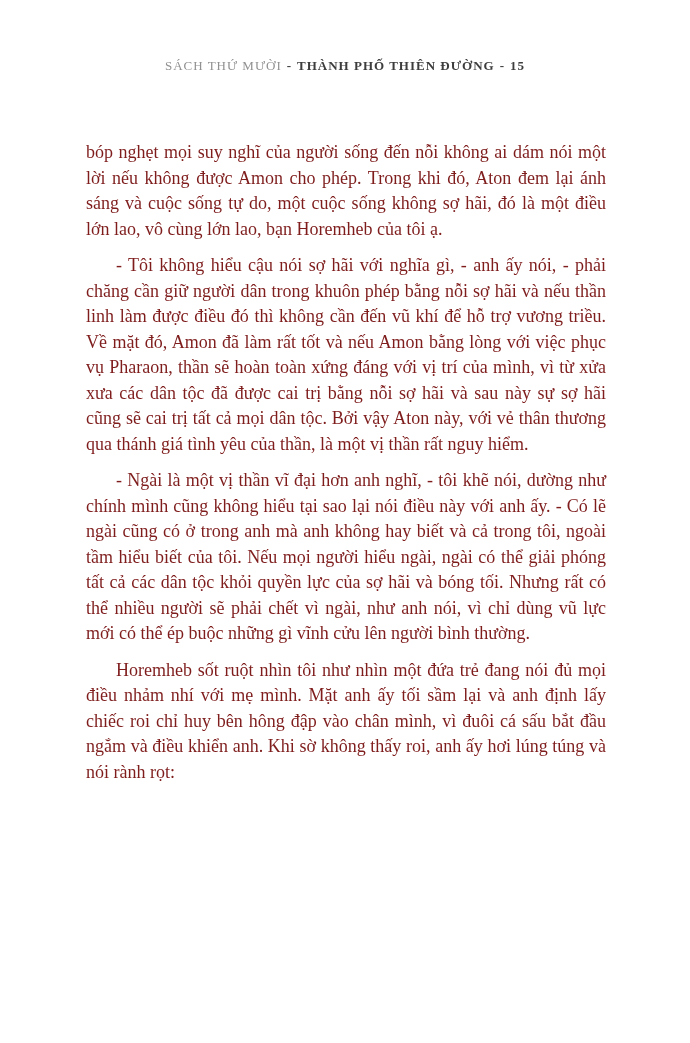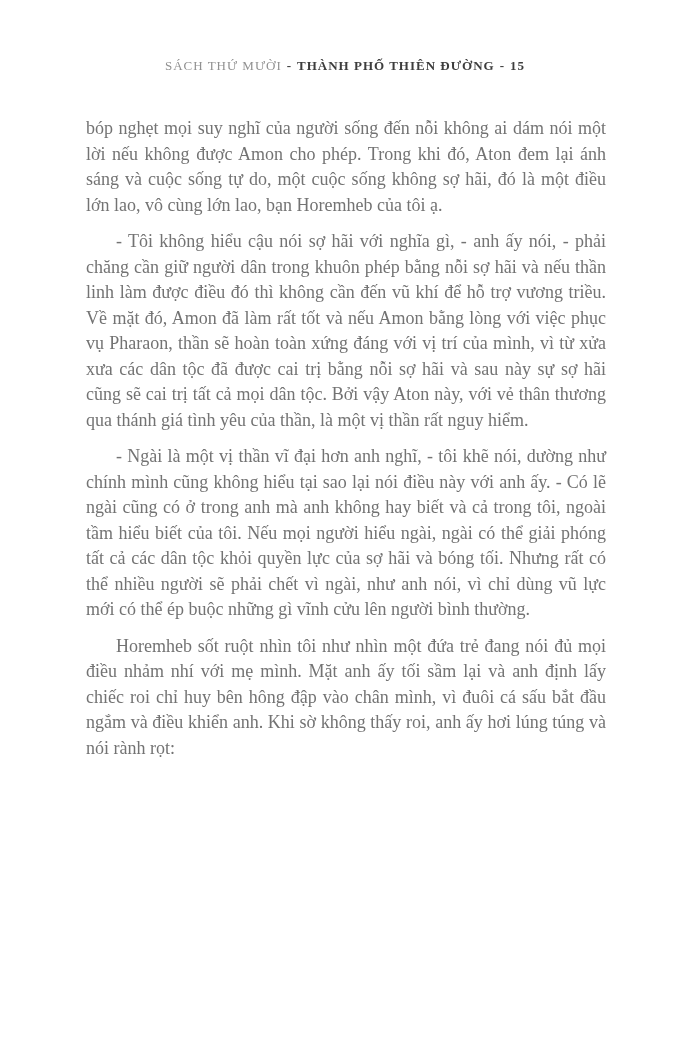--- a/index.html
+++ b/index.html
@@ -30,26 +30,26 @@
     color: #3d3d3d;
     font-weight: 700;
   }
   .running-header .sep {
     margin: 0 5px;
     color: #3d3d3d;
     font-weight: 700;
   }
   .body-text {
     position: absolute;
-    top: 116px;
+    top: 140px;
     left: 86px;
     width: 520px;
     font-size: 18px;
     line-height: 25.5px;
-    color: #737373;
+    color: #7f1d1d;
     text-align: justify;
     font-family: Liberation Serif, serif;
   }
   .body-text p {
     margin: 0 0 11px 0;
     text-indent: 30px;
   }
   .body-text p.no-indent {
     text-indent: 0;
   }

